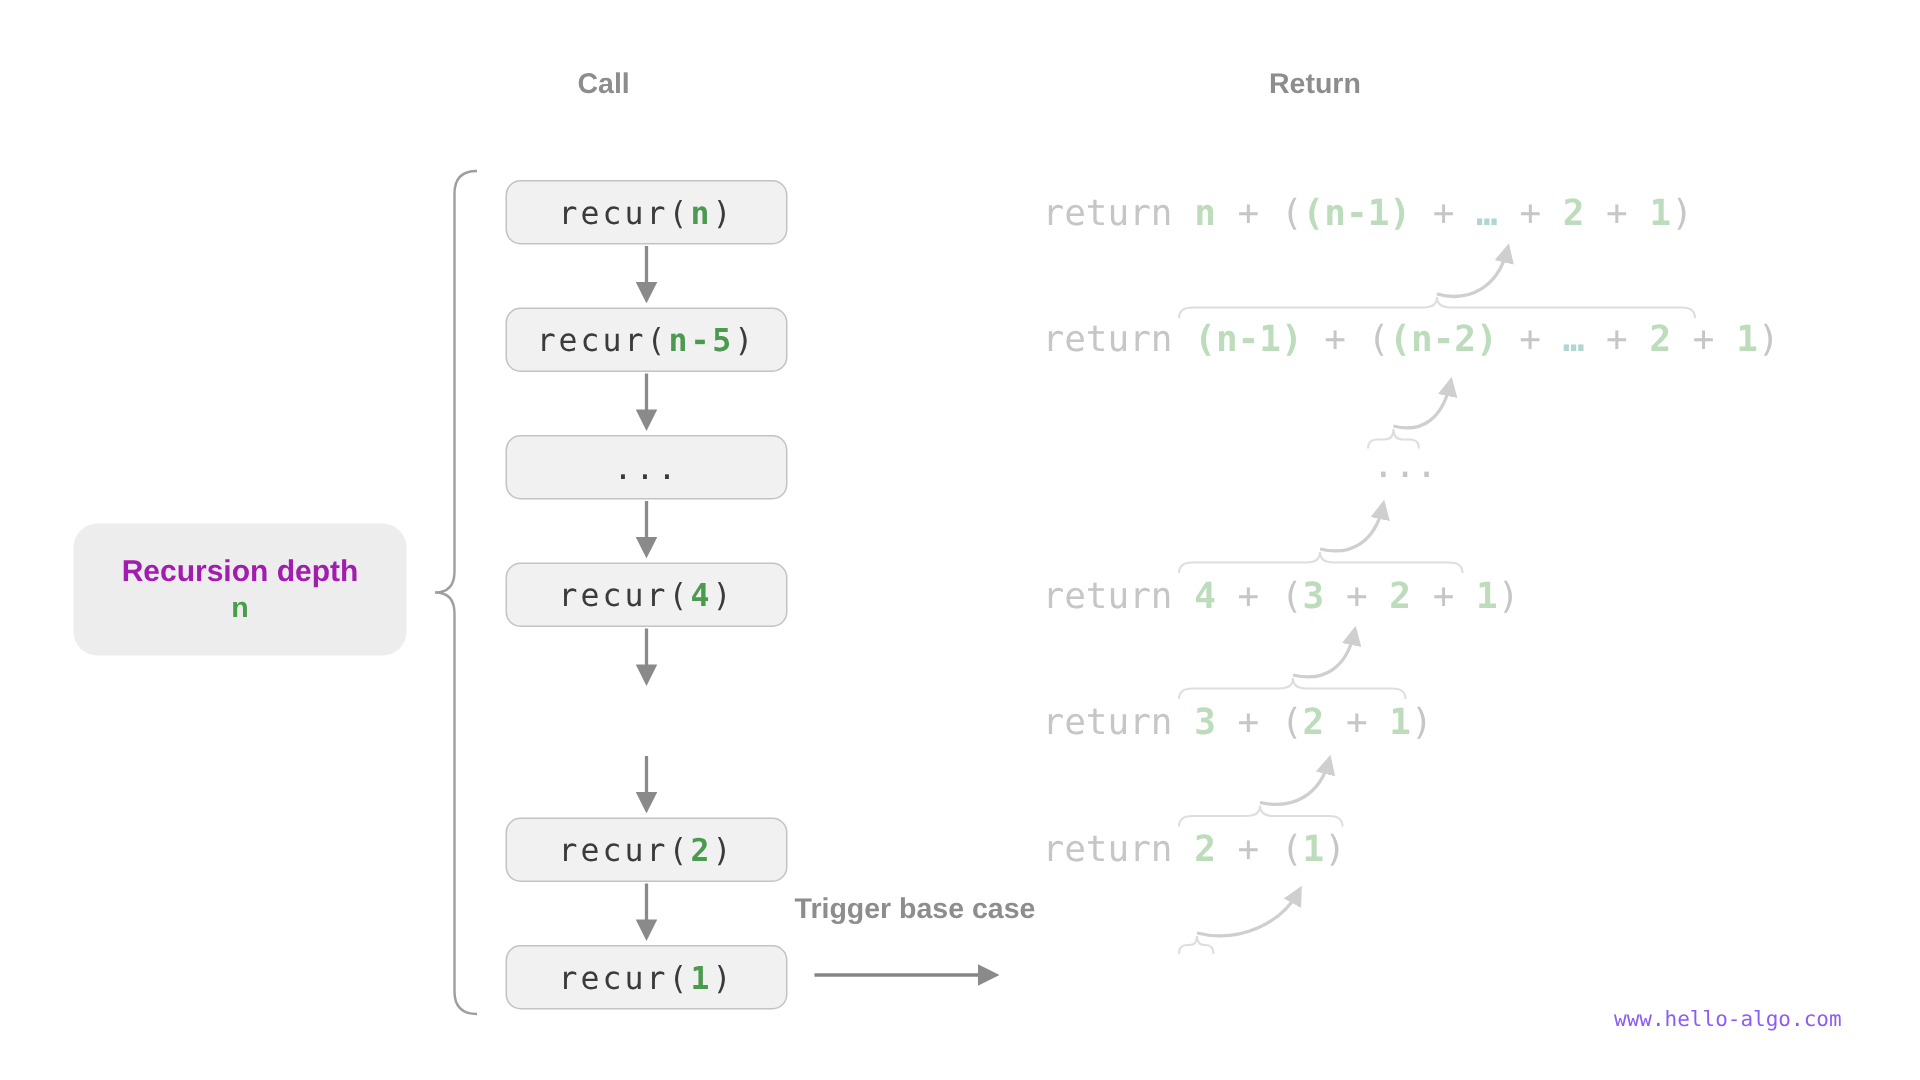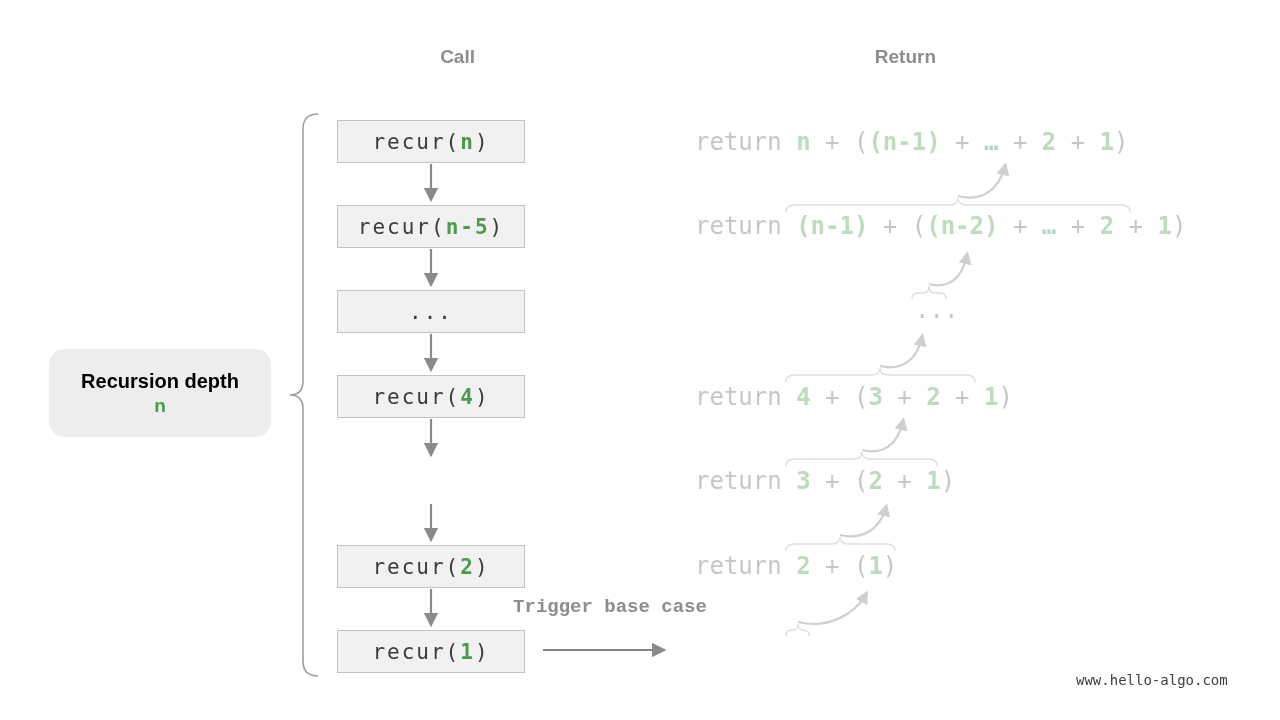--- a/index.html
+++ b/index.html
@@ -1,50 +1,50 @@
 <!DOCTYPE html>
 <html><head>
 <meta charset="utf-8">
 <style>
   html,body{margin:0;padding:0;background:#ffffff;}
   .canvas{position:relative;width:1280px;height:720px;background:#ffffff;overflow:hidden;
           font-family:"Liberation Sans","DejaVu Sans",sans-serif;}
   svg.deco{position:absolute;left:0;top:0;width:1280px;height:720px;pointer-events:none;}
 
-  .hdr{position:absolute;top:46px;font-size:19px;font-weight:bold;color:#8d8d8d;text-align:right;}
+  .hdr{position:absolute;top:46px;font-size:19px;font-weight:bold;color:#8d8d8d;text-align:left;}
   .hdr.call{left:385px;width:90px;}
   .hdr.ret{left:846px;width:90px;}
 
   .depth-box{position:absolute;left:49px;top:349px;width:222px;height:88px;background:#ededed;
              border-radius:16px;display:flex;flex-direction:column;align-items:center;
              justify-content:center;gap:4px;}
-  .depth-title{font-size:20px;font-weight:bold;color:#000000;line-height:22px;}
+  .depth-title{font-size:20px;font-weight:bold;color:#a21caf;line-height:22px;}
   .depth-value{font-size:19px;font-weight:bold;color:#43a047;line-height:20px;
                font-family:"Liberation Sans","DejaVu Sans",sans-serif;}
 
   .call-box{position:absolute;left:337px;width:188px;height:43px;background:#f1f1f1;
-            border:1.5px solid #c3c3c3;border-radius:0;box-sizing:border-box;
+            border:1.5px solid #c3c3c3;border-radius:10px;box-sizing:border-box;
             display:flex;align-items:center;justify-content:center;}
   .call-box .code{font-family:"DejaVu Sans Mono","Liberation Mono",monospace;font-size:21px;
                   letter-spacing:2px;color:#3b3b3b;white-space:pre;}
 
   .return-row{position:absolute;height:42px;line-height:42px;white-space:pre;
               font-family:"DejaVu Sans Mono","Liberation Mono",monospace;font-size:24px;color:#c6c6c6;}
 
   .tok-dark{color:#3b3b3b;}
   .tok-green{color:#4c9a50;font-weight:bold;}
   .tok-gray{color:#c6c6c6;}
   .tok-lgreen{color:#bcdcbb;font-weight:bold;}
   .tok-teal{color:#b0d6d2;font-weight:bold;}
 
   .trigger-label{position:absolute;left:480px;top:596px;width:260px;text-align:center;
-                 font-size:19px;font-weight:bold;color:#8d8d8d;font-family:Liberation Mono, monospace;}
+                 font-size:19px;font-weight:bold;color:#8d8d8d;}
 
   .watermark{position:absolute;left:1076px;top:672px;font-family:"DejaVu Sans Mono","Liberation Mono",monospace;
-             font-size:14px;color:#404040;}
+             font-size:14px;color:#8b5cf6;}
 </style>
 </head>
 <body>
 
 <div class="canvas">
 
   <svg class="deco" viewBox="0 0 1280 720">
     <defs>
       <marker id="ah-dark" viewBox="0 0 10 10" refX="7" refY="5" markerWidth="6.5" markerHeight="6.5" orient="auto-start-reverse">
         <path d="M0,0 L10,5 L0,10 z" fill="#8a8a8a"></path>

